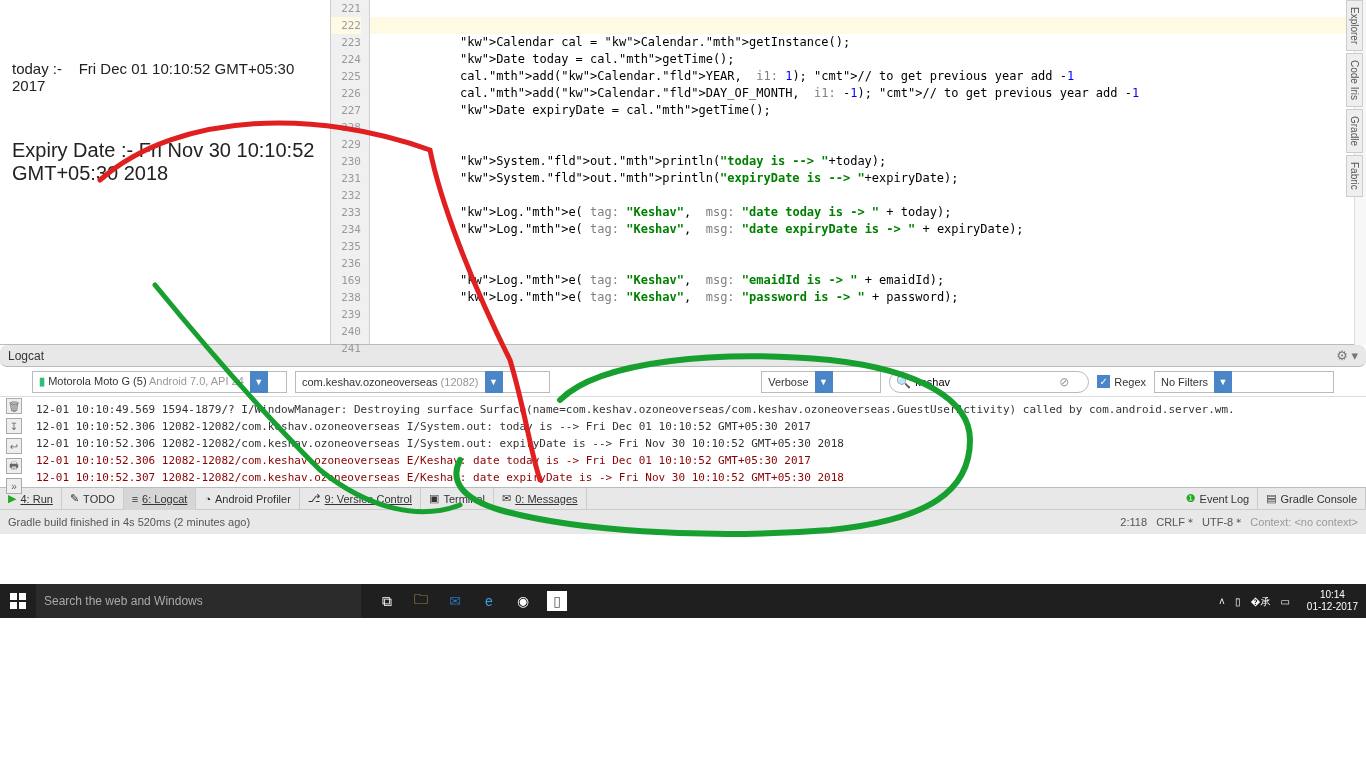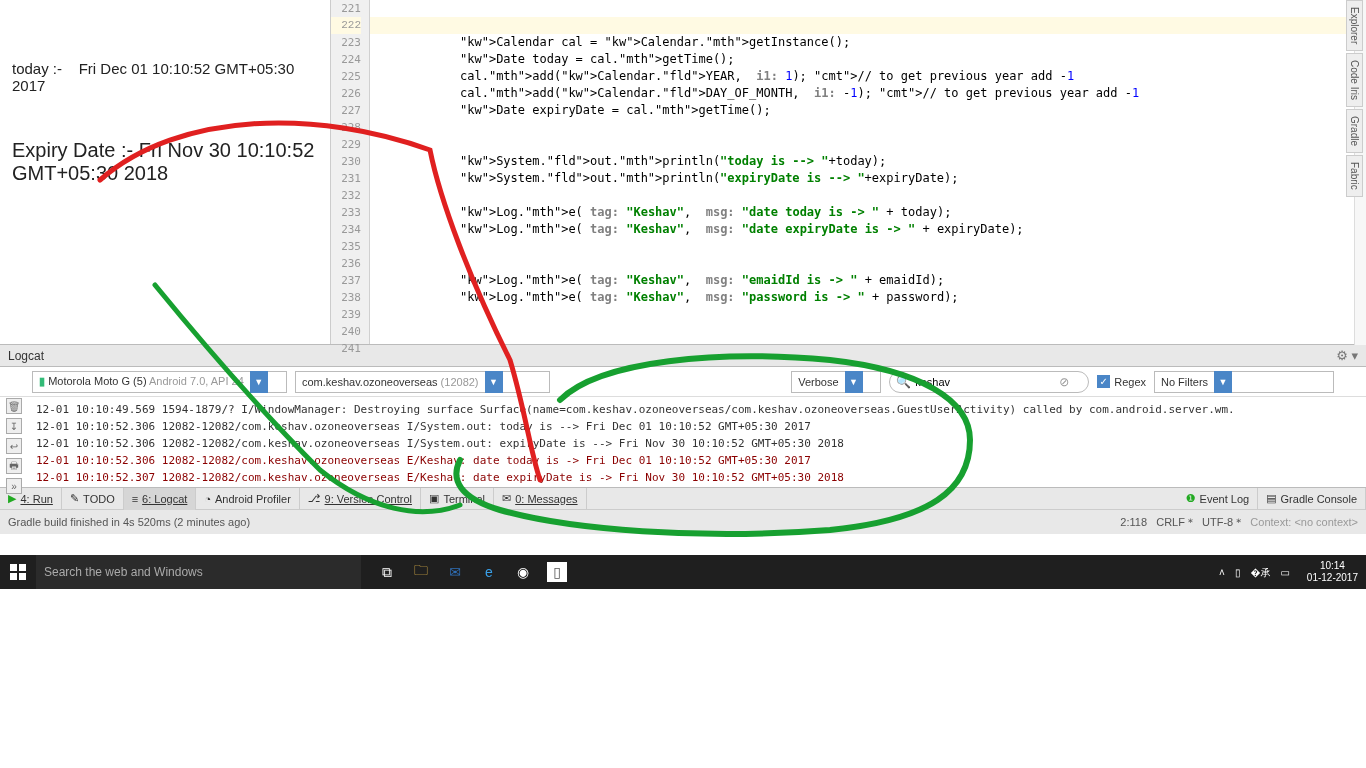--- a/index.html
+++ b/index.html
@@ -4,48 +4,48 @@
 <style>
 * { margin:0; padding:0; box-sizing:border-box; }
 body { font-family: "Segoe UI", Arial, sans-serif; font-size:12px; background:#fff; color:#333; overflow:hidden; width:1366px; height:768px; position:relative; }
 .top-area { display:flex; height:345px; border-bottom:1px solid #bbb; }
 .notes-pane { width:330px; padding:10px 12px; font-size:15px; color:#222; position:relative; }
 .notes-pane .title { font-size:16px; margin:40px 0 10px; }
 .notes-pane .today-line { margin-top:50px; font-size:15px; }
 .notes-pane .expiry-line { margin-top:45px; font-size:20px; }
 .gutter { width:40px; background:#f0f0f0; border-left:1px solid #ccc; border-right:1px solid #d0d0d0; font-family:Consolas,monospace; font-size:11px; color:#999; text-align:right; padding-right:8px; line-height:17px; padding-top:0; }
 .gutter .ln { height:17px; }
-.hl-line { background:#fffae3;font-family:Liberation Mono, monospace; }
+.hl-line { background:#fffae3; }
 .editor { flex:1; font-family:Consolas,monospace; font-size:12px; line-height:17px; white-space:pre; color:#000; padding-top:0; position:relative; }
 .editor .code-line { height:17px; padding-left:90px; }
 .str { color:#008000; font-weight:bold; }
 .num { color:#0000ff; }
-.param { color:#808080;font-weight:bold; }
+.param { color:#808080; }
 .marker-col { position:absolute; right:0; top:0; width:12px; height:345px; background:#f7f7f7; border-left:1px solid #ddd; }
 .sidetabs { position:absolute; right:0; top:0; width:20px; height:345px; }
 .sidetab { writing-mode:vertical-rl; font-size:10px; color:#555; padding:6px 2px; border:1px solid #ccc; background:#eee; margin-bottom:2px; text-align:center; }
-.logcat-header { height:22px; background:#e8e8e8; border-bottom:1px solid #bbb; padding:3px 8px; font-size:12px; display:flex; align-items:center; justify-content:space-between; }
+.logcat-header { height:22px; background:#e8e8e8; border-bottom:1px solid #bbb; padding:3px 8px; font-size:12px; display:flex; align-items:center; justify-content:space-between;border-radius:7px; }
 .logcat-toolbar { height:30px; display:flex; align-items:center; gap:8px; padding:4px 32px 4px 32px; background:#fff; border-bottom:1px solid #ddd; }
 .combo { display:inline-flex; align-items:center; border:1px solid #bbb; height:22px; background:#fff; font-size:11px; }
 .combo .txt { padding:0 6px; }
 .combo .dd { width:18px; height:22px; background:#4a86c7; color:#fff; display:flex; align-items:center; justify-content:center; font-size:9px; }
 .search-box { flex:0 0 200px; height:22px; border:1px solid #bbb; border-radius:11px; display:flex; align-items:center; padding:0 6px; gap:4px; }
 .search-box input { border:none; outline:none; font-size:11px; width:140px; }
 .chk { display:inline-flex; align-items:center; gap:4px; font-size:11px; }
 .chk .box { width:13px; height:13px; border:1px solid #4a86c7; background:#4a86c7; color:#fff; font-size:10px; display:flex; align-items:center; justify-content:center; }
 .log-body { font-family:Consolas,monospace; font-size:11px; padding:4px 4px 4px 36px; line-height:17px; white-space:pre; height:90px; overflow:hidden; position:relative; }
 .log-body .err { color:#8b0000; }
 .log-side-icons { position:absolute; left:6px; top:398px; display:flex; flex-direction:column; gap:4px; }
 .log-side-icons div { width:16px; height:16px; border:1px solid #aaa; background:#eee; font-size:10px; display:flex; align-items:center; justify-content:center; color:#666; }
 .bottom-toolbar { height:22px; background:#e8e8e8; border-top:1px solid #bbb; display:flex; align-items:center; font-size:11px; }
 .bottom-toolbar .tab { padding:0 8px; display:flex; align-items:center; gap:4px; height:22px; border-right:1px solid #ccc; cursor:pointer; }
 .bottom-toolbar .tab.active { background:#d6d6d6; }
 .bottom-toolbar .spacer { flex:1; }
 .status-bar { height:22px; background:#e8e8e8; border-top:1px solid #ccc; display:flex; align-items:center; padding:12px 8px; font-size:11px; color:#555; justify-content:space-between; }
-.taskbar { position:absolute; left:0; right:0; top:555px; height:34px; background:#1f1f1f; display:flex; color:#fff; font-size:12px; }
+.taskbar { position:absolute; left:0; right:0; top:584px; height:34px; background:#1f1f1f; display:flex; color:#fff; font-size:12px; }
 .taskbar .start { width:36px; height:34px; display:flex; align-items:center; justify-content:center; }
 .taskbar .search { flex:0 0 325px; height:34px; display:flex; align-items:center; padding-left:8px; color:#aaa; background:#2b2b2b; }
 .taskbar .icons { display:flex; align-items:center; gap:14px; padding-left:16px; }
 .taskbar .tray { margin-left:auto; display:flex; align-items:center; gap:10px; padding-right:8px; font-size:10px; color:#fff; }
 .tray .datetime { text-align:center; line-height:12px;margin-left:7px; }
 .icon-sq { width:20px; height:20px; display:flex; align-items:center; justify-content:center; font-size:14px; }
 .gear { font-size:13px; color:#777; }
 .dim { color:#999; }
 svg.annot { position:absolute; top:0; left:0; pointer-events:none; }
 </style>
@@ -73,21 +73,21 @@
       <div class="ln">227</div>
       <div class="ln">228</div>
       <div class="ln">229</div>
       <div class="ln">230</div>
       <div class="ln">231</div>
       <div class="ln">232</div>
       <div class="ln">233</div>
       <div class="ln">234</div>
       <div class="ln">235</div>
       <div class="ln">236</div>
-      <div class="ln">237</div>
+      <div class="ln">169</div>
       <div class="ln">238</div>
       <div class="ln">239</div>
       <div class="ln">240</div>
       <div class="ln">241</div>
     </div>
   <div class="editor" id="editor"><div class="code-line"></div><div class="code-line hl-line"></div><div class="code-line"><span class="&lt;span">"kw"</span>&gt;Calendar cal = <span class="&lt;span">"kw"</span>&gt;Calendar.<span class="&lt;span">"mth"</span>&gt;getInstance();</div><div class="code-line"><span class="&lt;span">"kw"</span>&gt;Date today = cal.<span class="&lt;span">"mth"</span>&gt;getTime();</div><div class="code-line">cal.<span class="&lt;span">"mth"</span>&gt;add(<span class="&lt;span">"kw"</span>&gt;Calendar.<span class="&lt;span">"fld"</span>&gt;YEAR,  <span class="param">i1:</span> <span class="num">1</span>); <span class="&lt;span">"cmt"</span>&gt;// to get previous year add -<span class="num">1</span></div><div class="code-line">cal.<span class="&lt;span">"mth"</span>&gt;add(<span class="&lt;span">"kw"</span>&gt;Calendar.<span class="&lt;span">"fld"</span>&gt;DAY_OF_MONTH,  <span class="param">i1:</span> -<span class="num">1</span>); <span class="&lt;span">"cmt"</span>&gt;// to get previous year add -<span class="num">1</span></div><div class="code-line"><span class="&lt;span">"kw"</span>&gt;Date expiryDate = cal.<span class="&lt;span">"mth"</span>&gt;getTime();</div><div class="code-line"></div><div class="code-line"></div><div class="code-line"><span class="&lt;span">"kw"</span>&gt;System.<span class="&lt;span">"fld"</span>&gt;out.<span class="&lt;span">"mth"</span>&gt;println(<span class="str">"today is --&gt; "</span>+today);</div><div class="code-line"><span class="&lt;span">"kw"</span>&gt;System.<span class="&lt;span">"fld"</span>&gt;out.<span class="&lt;span">"mth"</span>&gt;println(<span class="str">"expiryDate is --&gt; "</span>+expiryDate);</div><div class="code-line"></div><div class="code-line"><span class="&lt;span">"kw"</span>&gt;Log.<span class="&lt;span">"mth"</span>&gt;e( <span class="param">tag:</span> <span class="str">"Keshav"</span>,  <span class="param">msg:</span> <span class="str">"date today is -&gt; "</span> + today);</div><div class="code-line"><span class="&lt;span">"kw"</span>&gt;Log.<span class="&lt;span">"mth"</span>&gt;e( <span class="param">tag:</span> <span class="str">"Keshav"</span>,  <span class="param">msg:</span> <span class="str">"date expiryDate is -&gt; "</span> + expiryDate);</div><div class="code-line"></div><div class="code-line"></div><div class="code-line"><span class="&lt;span">"kw"</span>&gt;Log.<span class="&lt;span">"mth"</span>&gt;e( <span class="param">tag:</span> <span class="str">"Keshav"</span>,  <span class="param">msg:</span> <span class="str">"emaidId is -&gt; "</span> + emaidId);</div><div class="code-line"><span class="&lt;span">"kw"</span>&gt;Log.<span class="&lt;span">"mth"</span>&gt;e( <span class="param">tag:</span> <span class="str">"Keshav"</span>,  <span class="param">msg:</span> <span class="str">"password is -&gt; "</span> + password);</div><div class="code-line"></div><div class="code-line"></div><div class="code-line"></div></div>
   <div class="marker-col"></div>
   <div class="sidetabs" id="sidetabs">
       <div class="sidetab">Explorer</div>
       <div class="sidetab">Code Iris</div>
@@ -104,21 +104,21 @@
 <div class="logcat-toolbar">
   <div class="combo" style="width:255px">
     <span class="txt"><span style="color:#3b7"><b>▮</b></span> <span>Motorola Moto G (5)</span> <span class="dim">Android 7.0, API 24</span></span>
     <span class="dd">▼</span>
   </div>
   <div class="combo" style="width:255px">
     <span class="txt"><span>com.keshav.ozoneoverseas</span> <span class="dim">(12082)</span></span>
     <span class="dd">▼</span>
   </div>
   <div style="flex:1"></div>
-  <div class="combo" style="width:90px">
+  <div class="combo" style="width:120px">
     <span class="txt">Verbose</span>
     <span class="dd">▼</span>
   </div>
   <div class="search-box">
     <span>🔍</span>
     <input value="keshav" style="">
     <span style="color:#999">⊘</span>
   </div>
   <label class="chk">
     <span class="box">✓</span>

